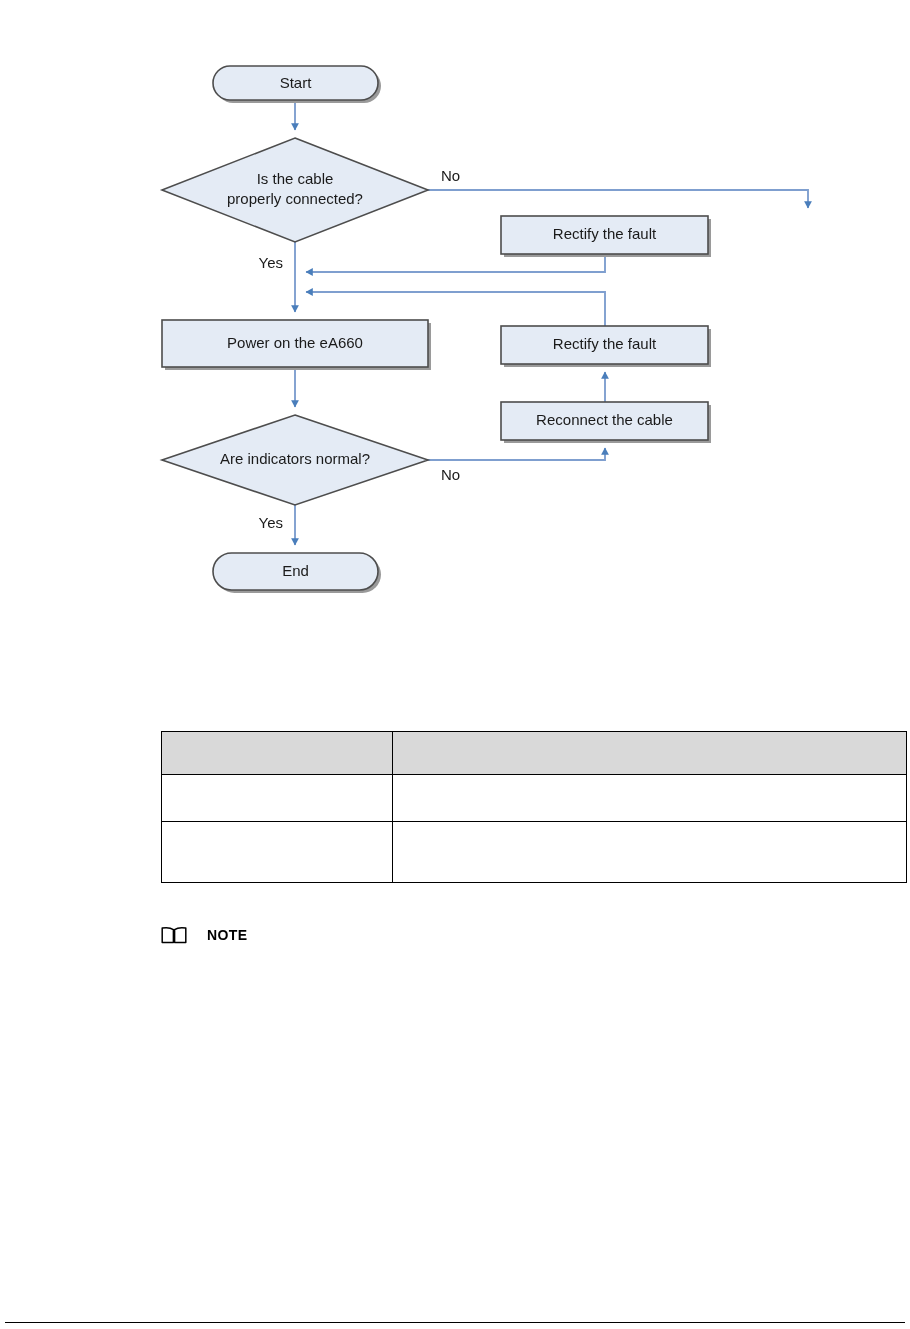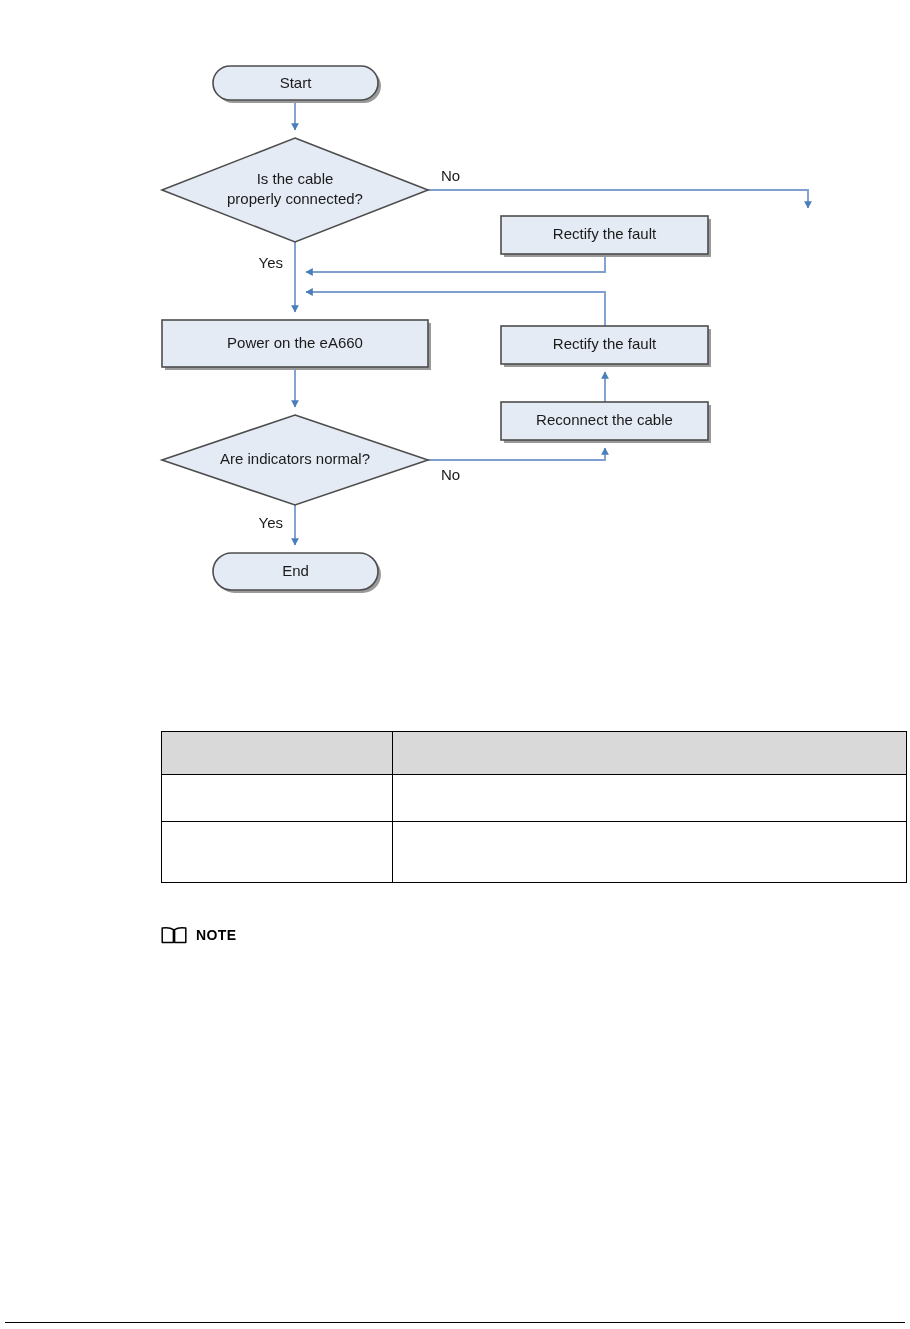--- a/index.html
+++ b/index.html
@@ -70,21 +70,21 @@
   #info-table tbody tr.row-1 td { height: 38px; }
   #info-table tbody tr.row-2 td { height: 52px; }
 
   
   #note-block {
     position: absolute;
     left: 161px;
     top: 925px;
     display: flex;
     align-items: center;
-    gap: 9px;
+    gap: 20px;
   }
   #note-block .book-icon {
     display: block;
     width: 26px;
     height: 20px;
   }
   #note-block .note-label {
     font-family: "Liberation Sans", sans-serif;
     font-size: 14px;
     font-weight: bold;

